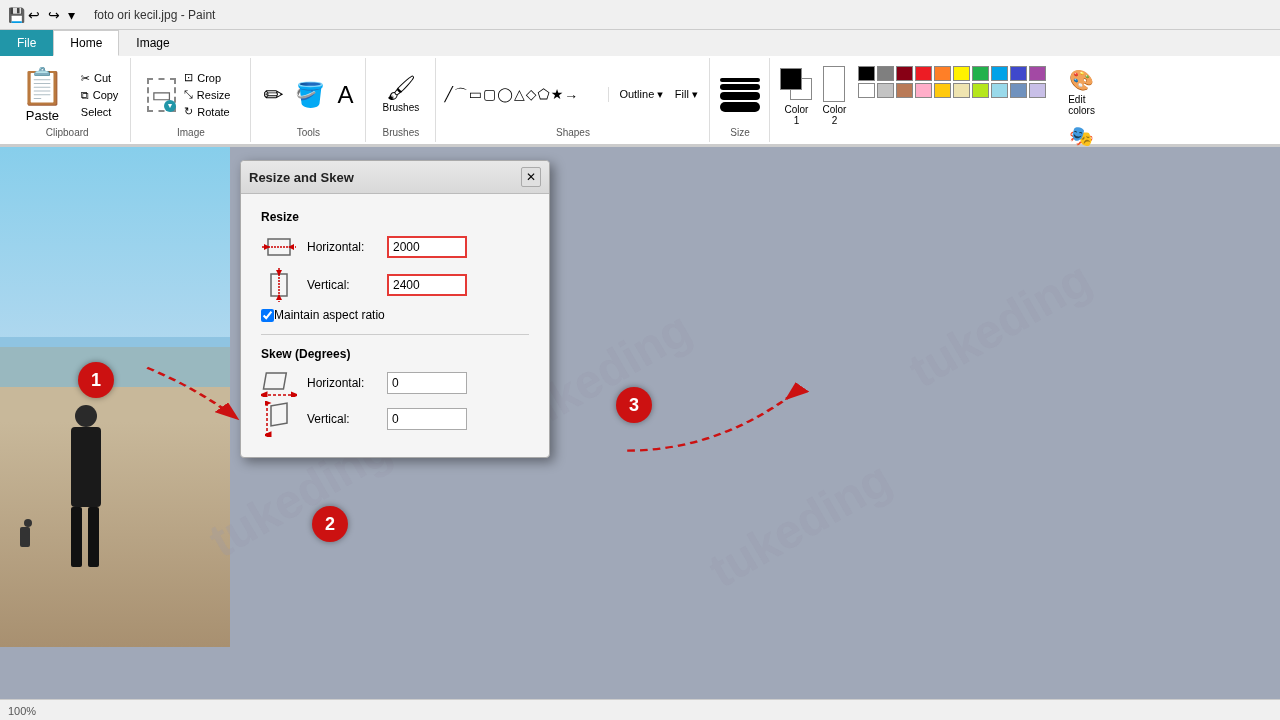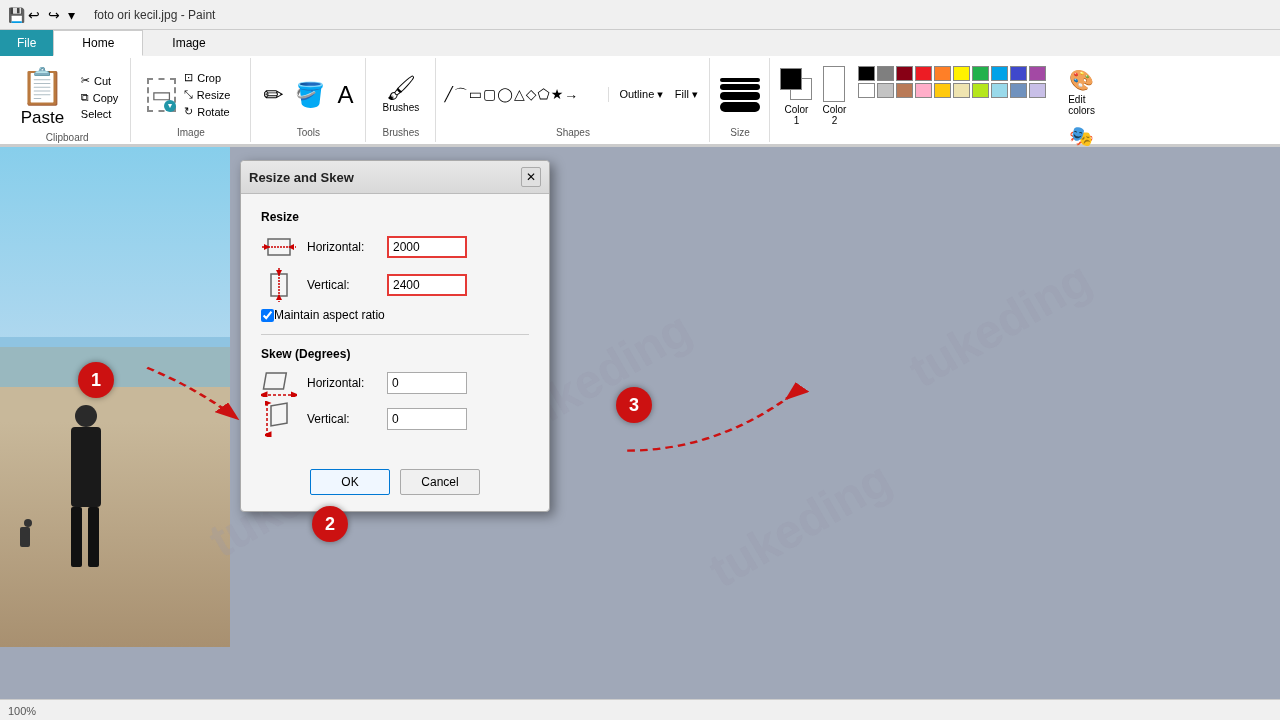--- a/index.html
+++ b/index.html
@@ -23,21 +23,21 @@
     .ribbon {
       background: #f9f9f9;
       border-bottom: 1px solid #ccc;
     }
     .ribbon-tabs {
       display: flex;
       height: 26px;
       background: #f0f0f0;
     }
     .ribbon-tab {
-      padding: 0 28px;
+      padding: 0 16px;
       display: flex;
       align-items: center;
       font-size: 12px;
       cursor: pointer;
       border: 1px solid transparent;
     }
     .ribbon-tab.active {
       background: #fff;
       border-color: #ccc;
       border-bottom-color: #fff;
@@ -107,21 +107,21 @@
     
     .paste-btn {
       display: flex;
       flex-direction: column;
       align-items: center;
       cursor: pointer;
       padding: 4px 8px;
       border-radius: 2px;
     }
     .paste-btn .icon { font-size: 36px; }
-    .paste-btn .label { font-size: 17px; }
+    .paste-btn .label { font-size: 13px; }
 
     
     .main-area {
       display: flex;
       height: calc(720px - 30px - 26px - 90px - 22px);
       background: #888;
     }
     .canvas-area {
       flex: 1;
       background: #a0a8b8;
@@ -666,20 +666,16 @@
                 </marker>
             </defs>
           </svg>
         </div>
         <span class="field-label">Vertical:</span>
         <input type="text" class="field-input" value="0" style="">
       </div>
 
     </div>
 
-    <div class="dialog-footer">
-      <button class="dialog-btn primary">OK</button>
-      <button class="dialog-btn">Cancel</button>
-    </div>
 
     <div class="annotation-circle" style="position:absolute;bottom:178px;left:312px;">2</div>
   </div>
 </div>
 
 </body></html>

